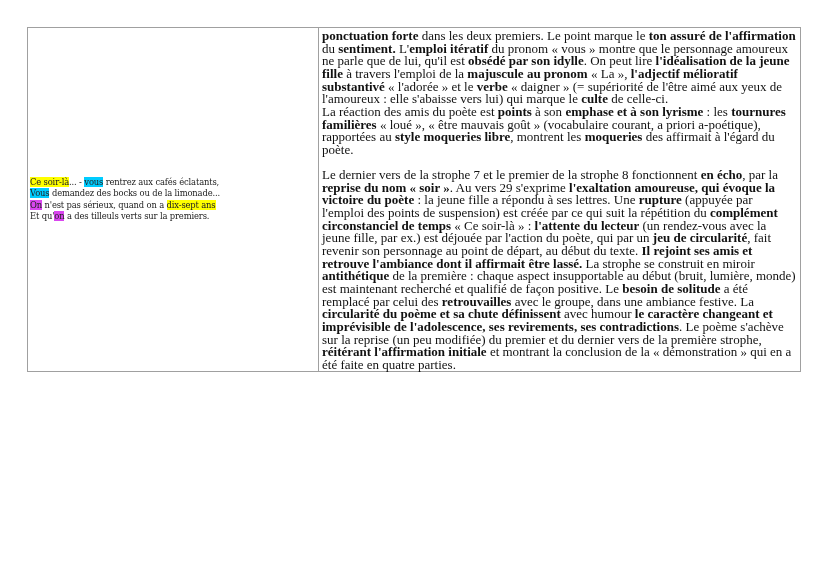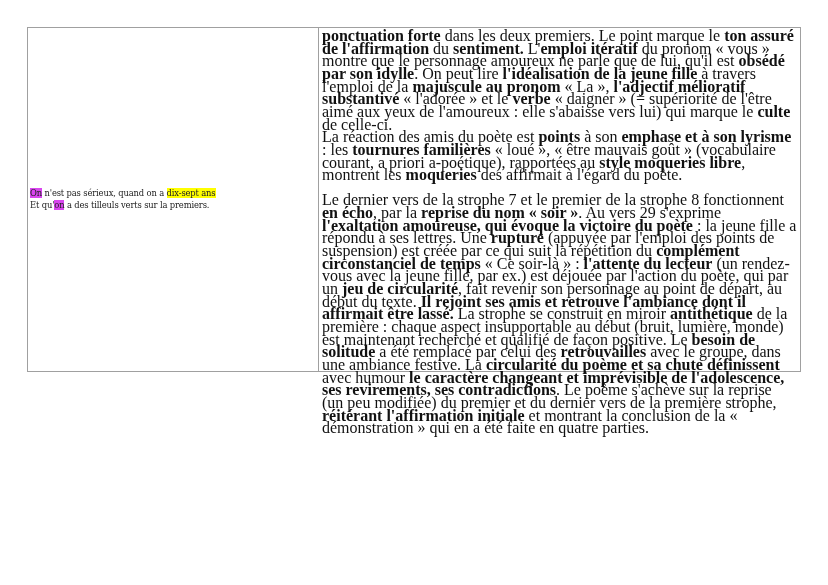--- a/index.html
+++ b/index.html
@@ -16,32 +16,34 @@
   .poem {
     font-family:"DejaVu Serif", serif; font-size:8.4px; line-height:11.4px; color:#222;
     letter-spacing:-0.15px;
   }
   .poem .line { white-space:nowrap; }
   .hl-yellow { background:#ffff00; }
   .hl-cyan { background:#00ccff; }
   .hl-cyan2 { background:#d946ef; }
   .col-right {
     flex:1; padding:2px 3px 0 3px; box-sizing:border-box;
-    font-family:"Liberation Serif", serif; font-size:16px; line-height:12.65px; color:#111;
+    font-family:"Liberation Serif", serif; font-size:13px; line-height:12.65px; color:#111;
   }
   .col-right p { margin:0; }
   .col-right p.gap { margin-top:12.6px; }
   b { font-weight:bold; }
 </style>
 </head>
 <body>
 
 <div class="page-table">
   <div class="col-left">
     <div class="poem">
+      <div class="line"><span class="hl-yellow">Ce soir-là</span><span>... - </span><span class="hl-cyan">vous</span><span> rentrez aux cafés éclatants,</span></div>
+      <div class="line"><span class="hl-cyan">Vous</span><span> demandez des bocks ou de la limonade...</span></div>
       <div class="line"><span class="hl-cyan2">On</span><span> n'est pas sérieux, quand on a </span><span class="hl-yellow">dix-sept ans</span></div>
       <div class="line"><span>Et qu'</span><span class="hl-cyan2">on</span><span> a des tilleuls verts sur la premiers.</span></div>
     </div>
   </div>
   <div class="col-right">
     <p>
       <b>ponctuation forte</b><span> dans les deux premiers. Le point  marque le </span><b>ton assuré de l'affirmation</b><span> du </span><b>sentiment.</b><span> L'</span><b>emploi itératif</b><span> du pronom « vous » montre que le personnage amoureux ne parle que de lui, qu'il est </span><b>obsédé par son idylle</b><span>. On peut lire </span><b>l'idéalisation de la jeune fille</b><span> à travers l'emploi de la </span><b>majuscule au pronom</b><span> « La », </span><b>l'adjectif mélioratif substantivé</b><span> « l'adorée » et le </span><b>verbe</b><span> « daigner » (= supériorité de l'être aimé aux yeux de l'amoureux : elle s'abaisse vers lui)  qui marque le </span><b>culte</b><span> de celle-ci.</span>
     </p>
     <p>
       <span>La réaction des amis du poète est </span><b>points</b><span> à son </span><b>emphase et à son lyrisme</b><span> : les </span><b>tournures familières</b><span> « loué », « être mauvais goût » (vocabulaire courant, a priori a-poétique), rapportées au </span><b>style moqueries libre</b><span>, montrent les </span><b>moqueries</b><span> des affirmait à l'égard du poète.</span>

